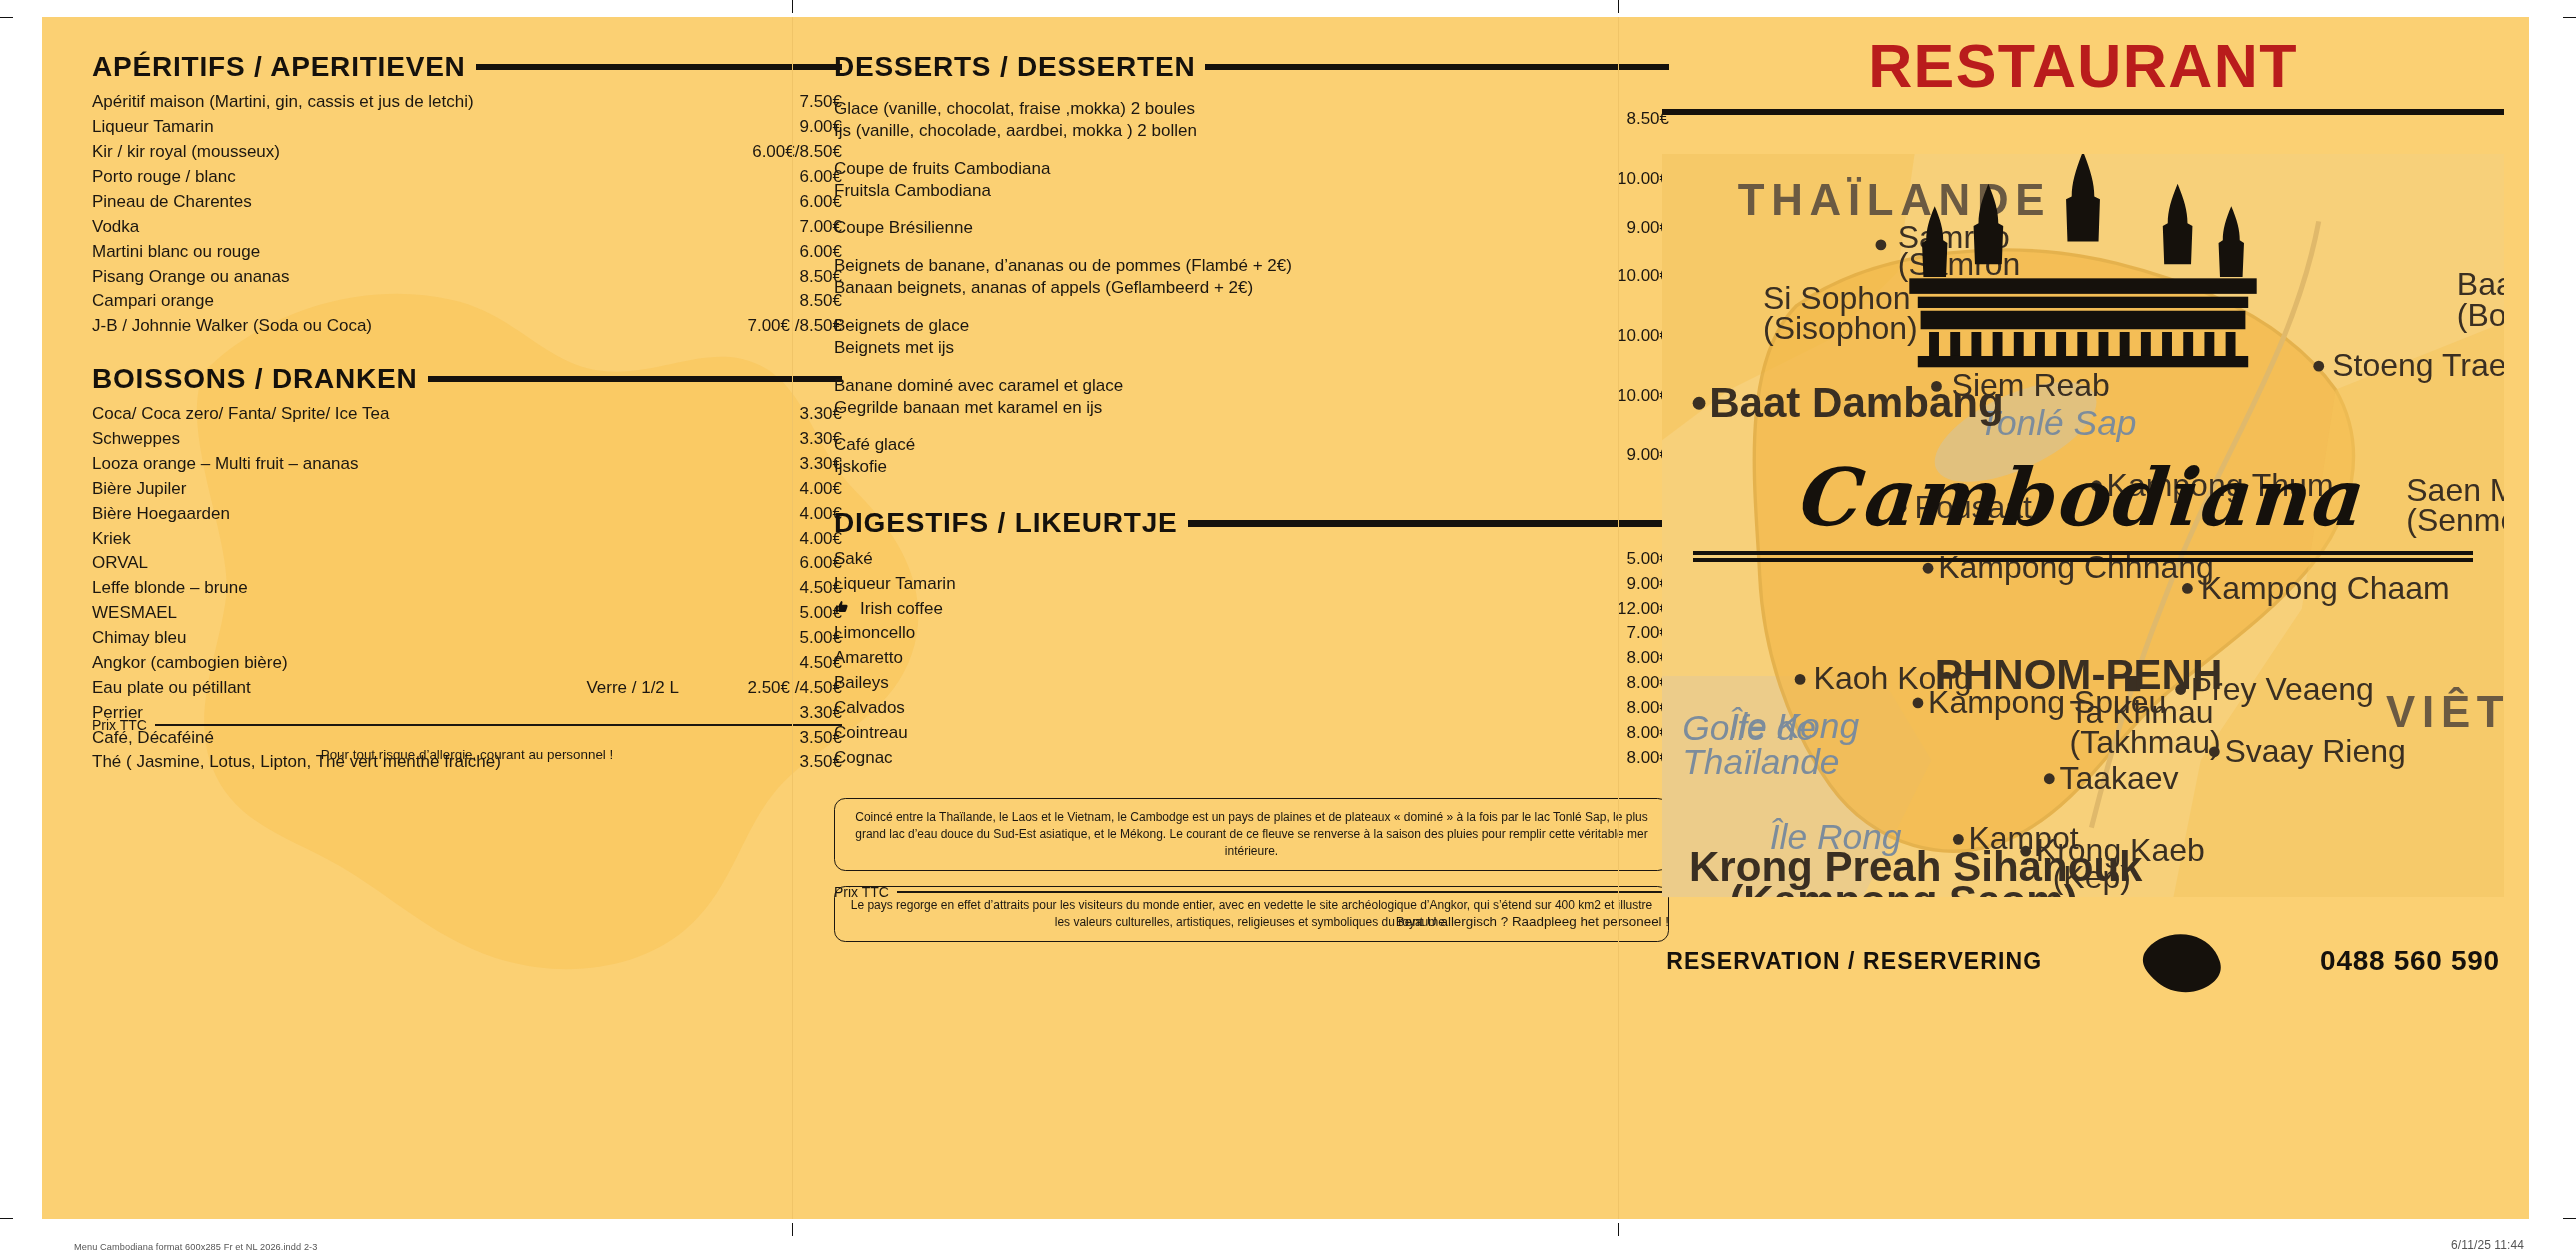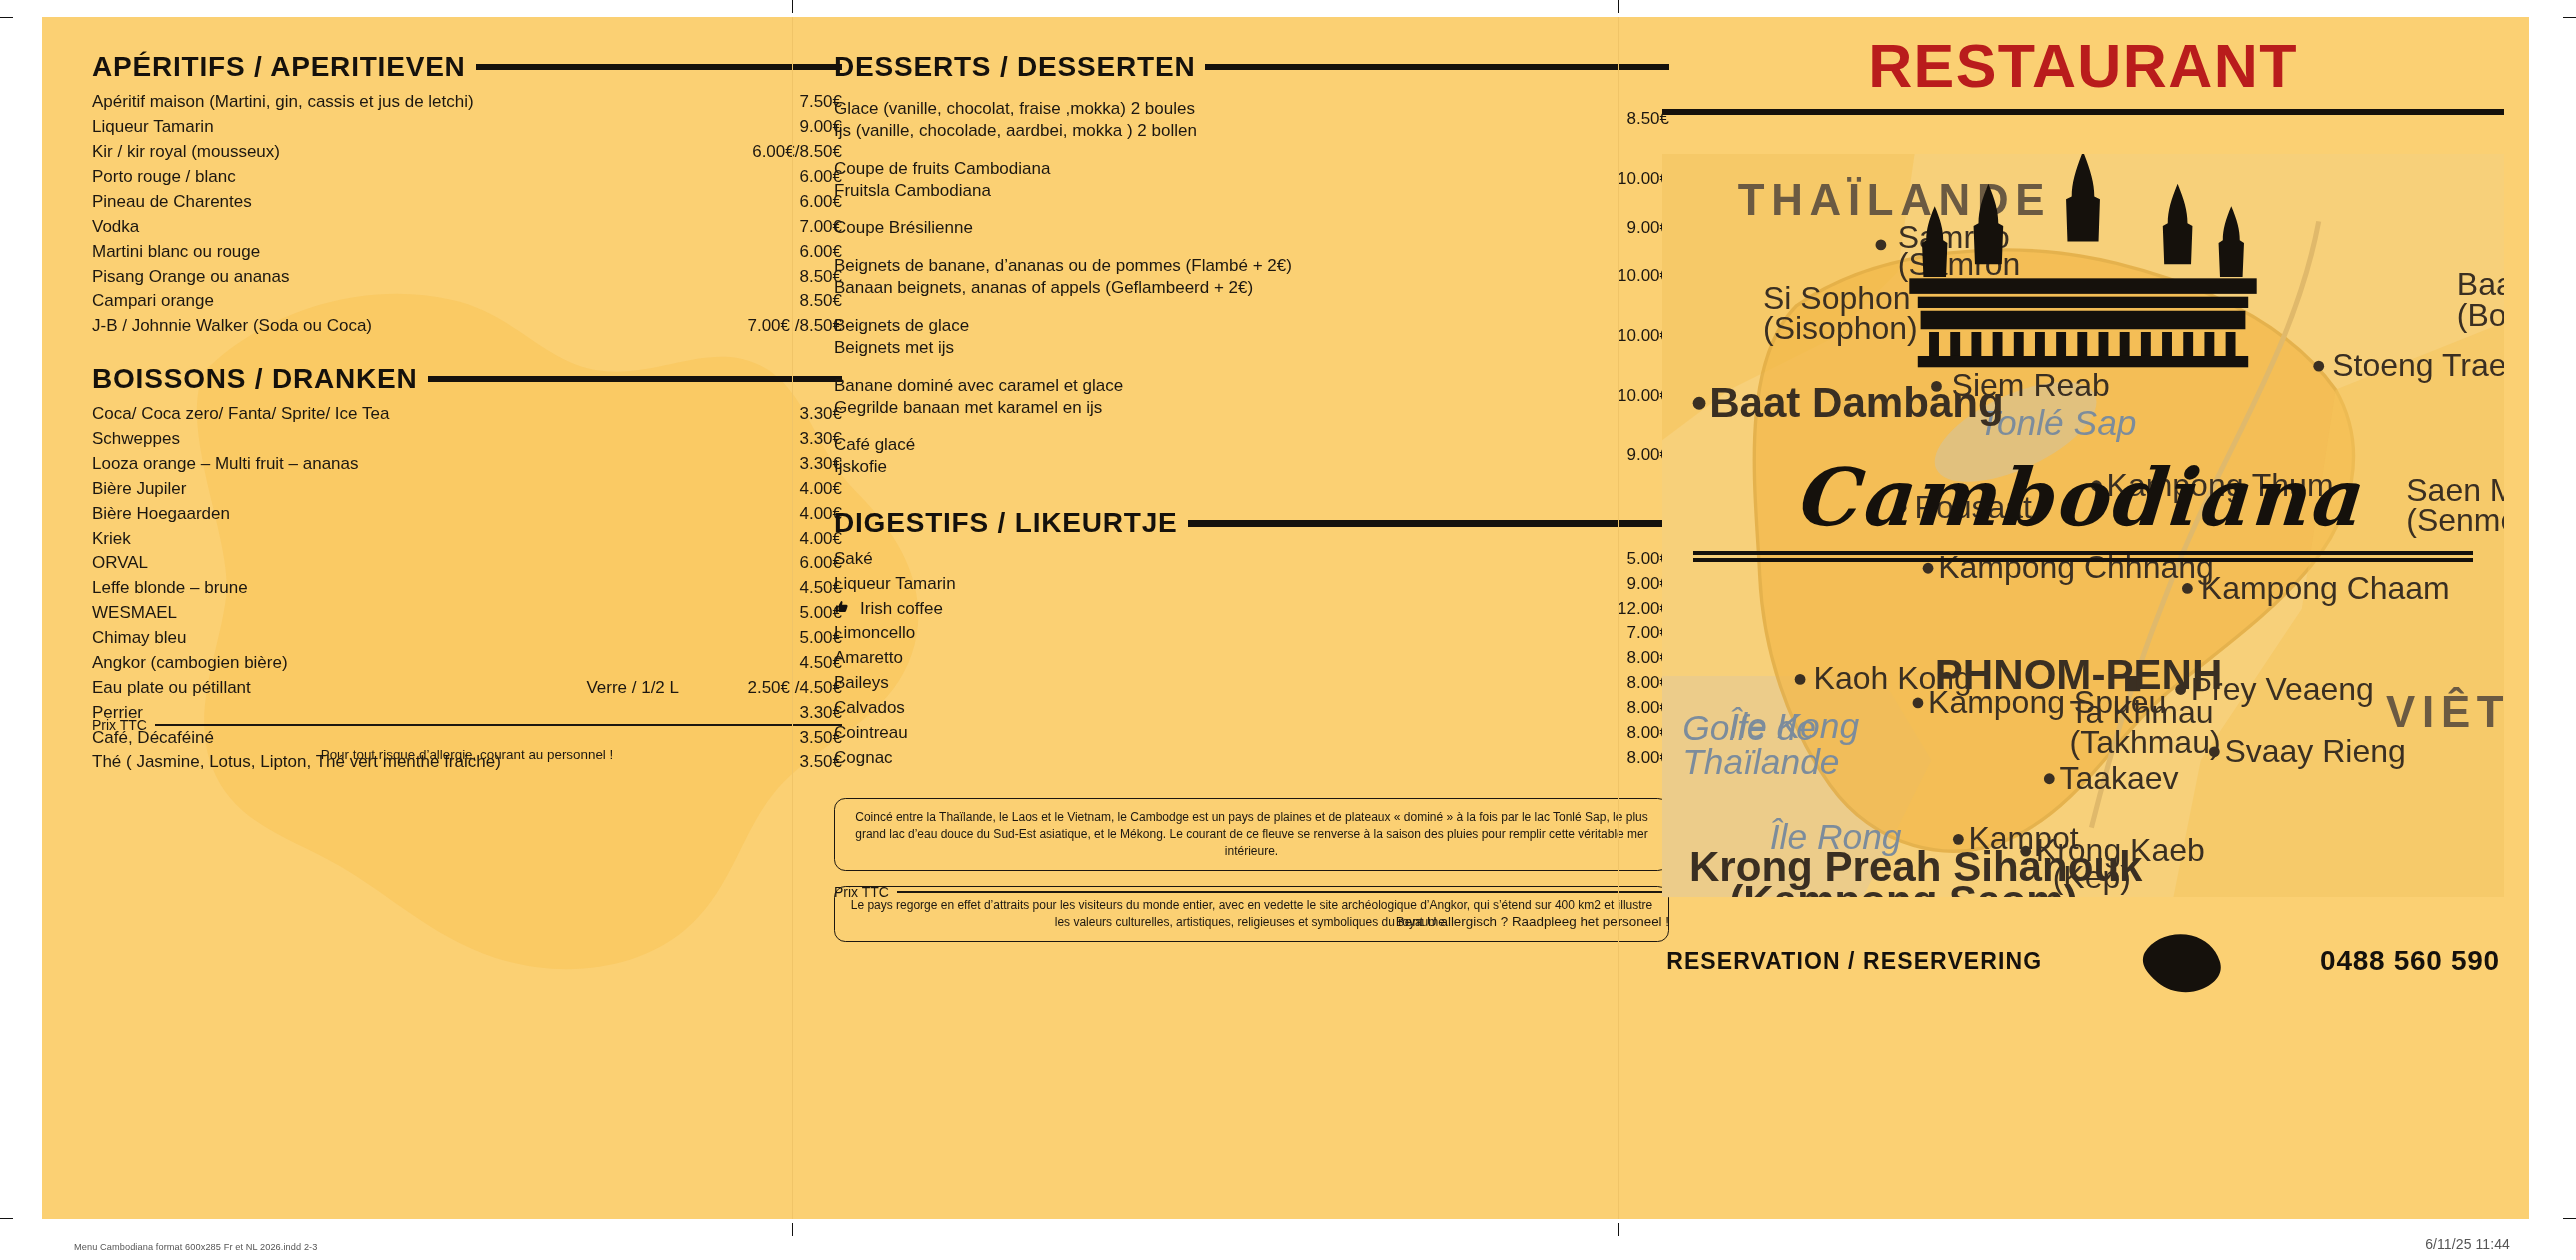--- a/index.html
+++ b/index.html
@@ -144,22 +144,22 @@
   }
   .res-label { font-weight:bold; letter-spacing:1.1px; font-size:23px; color:#15110c; }
   .res-phone { font-weight:bold; letter-spacing:0.7px; font-size:28px; color:#15110c; }
 
   
   .footer-left {
     position:absolute; left:52px; bottom:8.5px;
     font-size:9.2px; color:#555; letter-spacing:0.1px;margin-left:22px;
   }
   .footer-right {
-    position:absolute; right:66px; bottom:8.5px;
-    font-size:14px; color:#555; letter-spacing:0.1px;
+    position:absolute; right:52px; bottom:8.5px;
+    font-size:12px; color:#555; letter-spacing:0.1px;
   }
   .seam { position:absolute; top:0; bottom:0; width:0.7px; background:#f0c468; }
   .map-city { font-size:19px; fill:#3a2f22; font-family:"Liberation Sans", sans-serif; }
   .map-city.big { font-size:25px; font-weight:bold; }
   .map-country { font-size:26px; fill:#6b5a42; letter-spacing:4px; font-weight:bold;}
   .map-water { font-size:21px; fill:#7c8c9c; font-style:italic; }
 </style>
 </head>
 <body>
 

